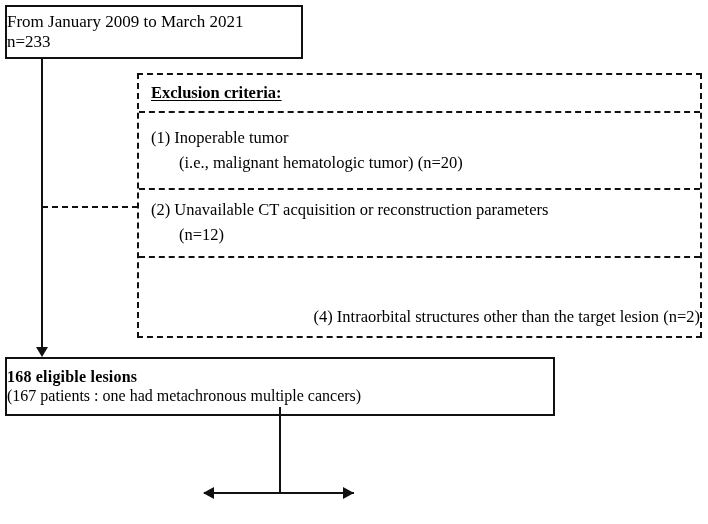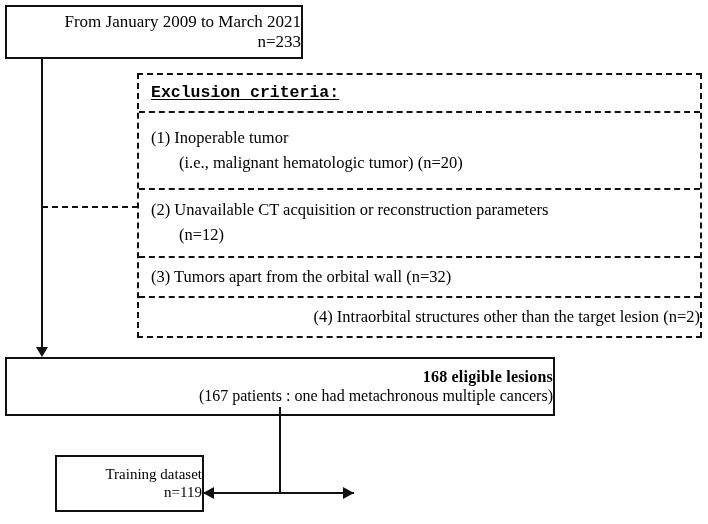--- a/index.html
+++ b/index.html
@@ -24,21 +24,21 @@
   }
 
   
   .box {
     position: absolute;
     box-sizing: border-box;
     border: 2px solid #111111;
     background: #ffffff;
     display: flex;
     flex-direction: column;
-    align-items: flex-end;
+    align-items: flex-start;
     justify-content: center;
     text-align: center;
     line-height: 1.18;
   }
 
   #cohort-box {
     left: 5px;  top: 5px;
     width: 298px; height: 54px;
     font-size: 17px;
   }
@@ -91,21 +91,20 @@
   #excl-title  { top: 0px;   height: 38px; }
   #excl-item-1 { top: 38px;  height: 77px; }
   #excl-item-2 { top: 115px; height: 68px; }
   #excl-item-3 { top: 183px; height: 40px; }
   #excl-item-4 { top: 223px; height: 38px; align-items: flex-end; }
 
   .excl-title-text {
     font-weight: 700;
     text-decoration: underline;
     text-underline-offset: 2px;
-    font-family: Liberation Mono, monospace;
   }
   .indent { padding-left: 28px; }
 
   
   .vline {
     position: absolute;
     background: #111111;
     width: 2px;
   }
   .hline {
@@ -173,39 +172,32 @@
     <div class="excl-row" id="excl-item-1">
       <span>(1) Inoperable tumor</span>
       <span class="indent">(i.e., malignant hematologic tumor) (n=20)</span>
     </div>
 
     <div class="excl-row" id="excl-item-2">
       <span>(2) Unavailable CT acquisition or reconstruction parameters</span>
       <span class="indent">(n=12)</span>
     </div>
 
-    <div class="excl-row" id="excl-item-3">
-      <span>(3) Tumors apart from the orbital wall (n=32)</span>
-    </div>
 
     <div class="excl-row last" id="excl-item-4">
       <span>(4) Intraorbital structures other than the target lesion (n=2)</span>
     </div>
 
   </div>
 
   <div class="box" id="eligible-box">
     <span class="line1">168 eligible lesions</span>
     <span class="line2">(167 patients : one had metachronous multiple cancers)</span>
   </div>
 
   <div class="vline" id="split-stem"></div>
   <div class="hline" id="split-hline"></div>
   <div class="arrow-left" id="split-arrow-left"></div>
   <div class="arrow-right" id="split-arrow-right"></div>
 
-  <div class="box" id="training-box">
-    <span>Training dataset</span>
-    <span>n=119</span>
-  </div>
 
 
 </div>
 
 </body></html>

